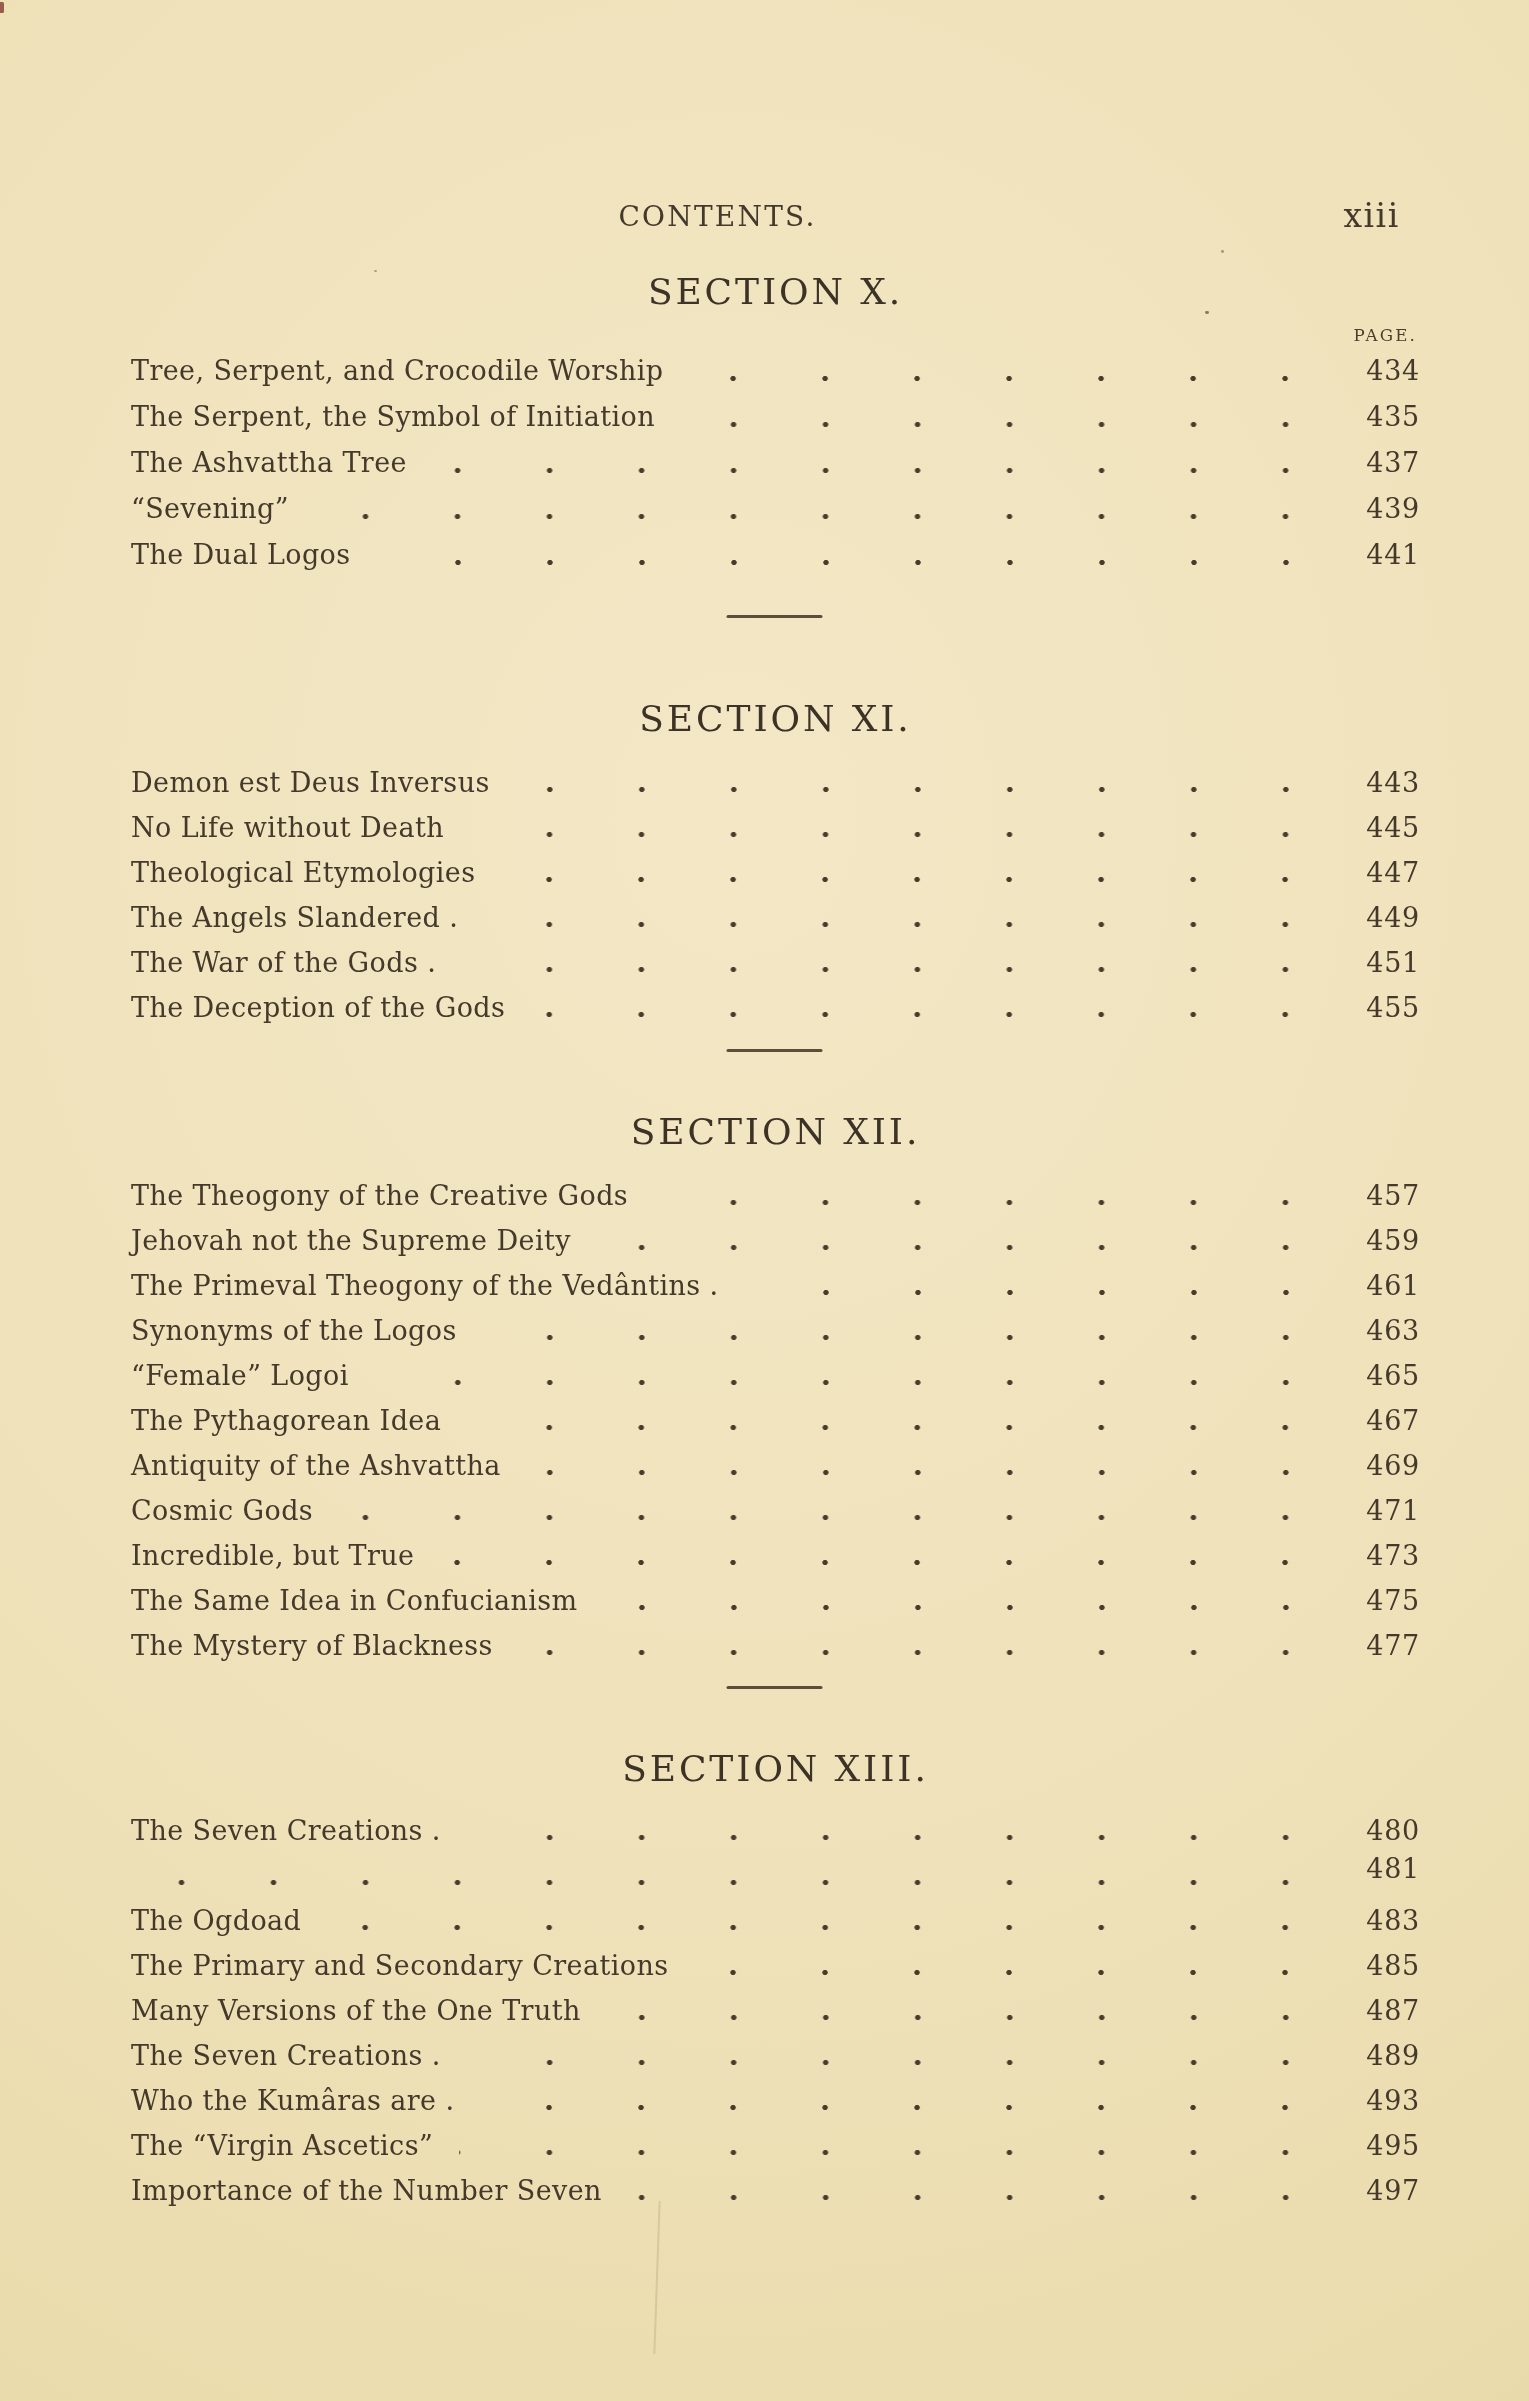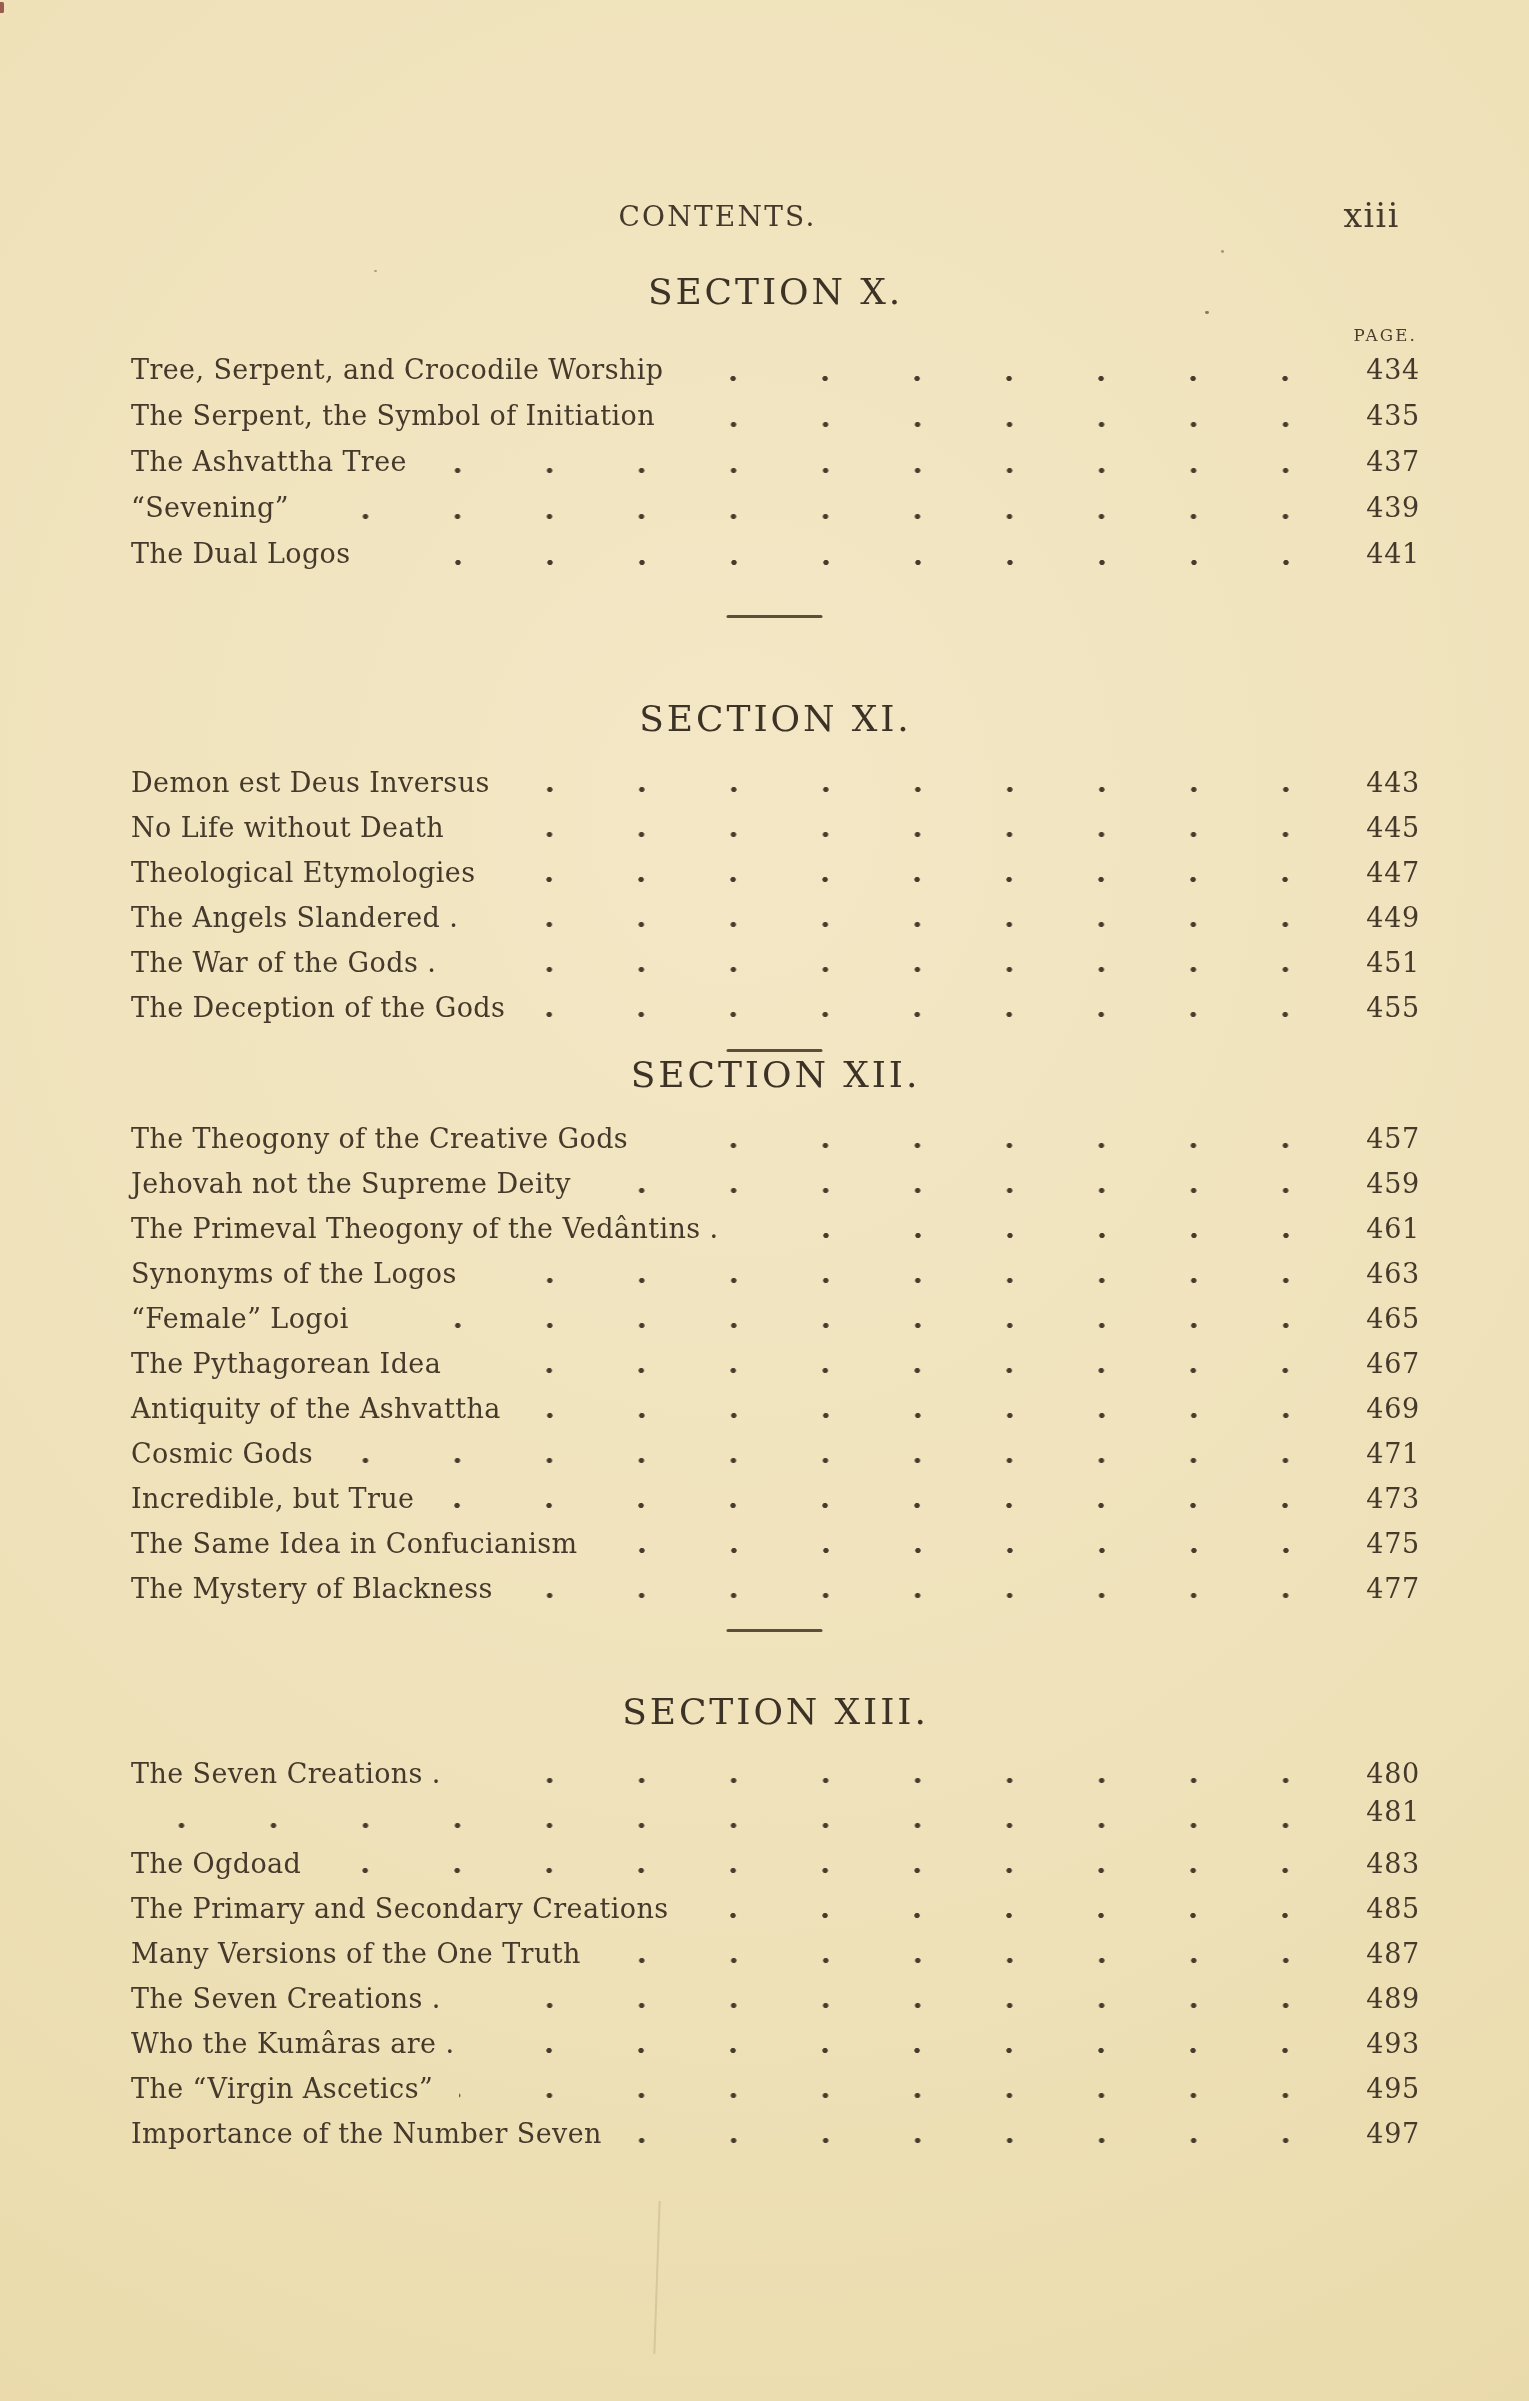--- a/index.html
+++ b/index.html
@@ -58,30 +58,30 @@
     font-size:16.7px;letter-spacing:2.2px;
     margin:11.6px 2.9px 0 0;
     height:19px;line-height:19px;
     color:var(--ink-soft);
   }
   .rows{margin-top:2.9px;}
   .sec-1 .rows{margin-top:2.9px;}
   .sec-2 .section-title{margin-top:78px;}
   .sec-2 .rows,{margin-top:19px;}
   .sec-2 .rows{margin-top:19px;}
-  .sec-3 .section-title{}
+  .sec-3 .section-title{margin-top:57px;}
   .sec-3 .rows{margin-top:19px;}
   .sec-4 .section-title{margin-top:57px;}
   .sec-4 .rows{margin-top:17.4px;}
 
   .toc-row{
     display:flex;align-items:baseline;
     height:45px;
   }
-  .sec-1 .toc-row{height:46px;}
+  .sec-1 .toc-row{height:46px;align-items:center;}
   .row-title{
     flex:0 0 auto;white-space:nowrap;
     font-size:27px;letter-spacing:0.4px;
     line-height:45px;
   }
   .leader{
     flex:1 1 auto;align-self:stretch;
     margin:0 19px 0 26px;
     background-image:radial-gradient(circle, #473c2b 2.3px, rgba(0,0,0,0) 3.1px);
     background-size:92px 7.3px;

